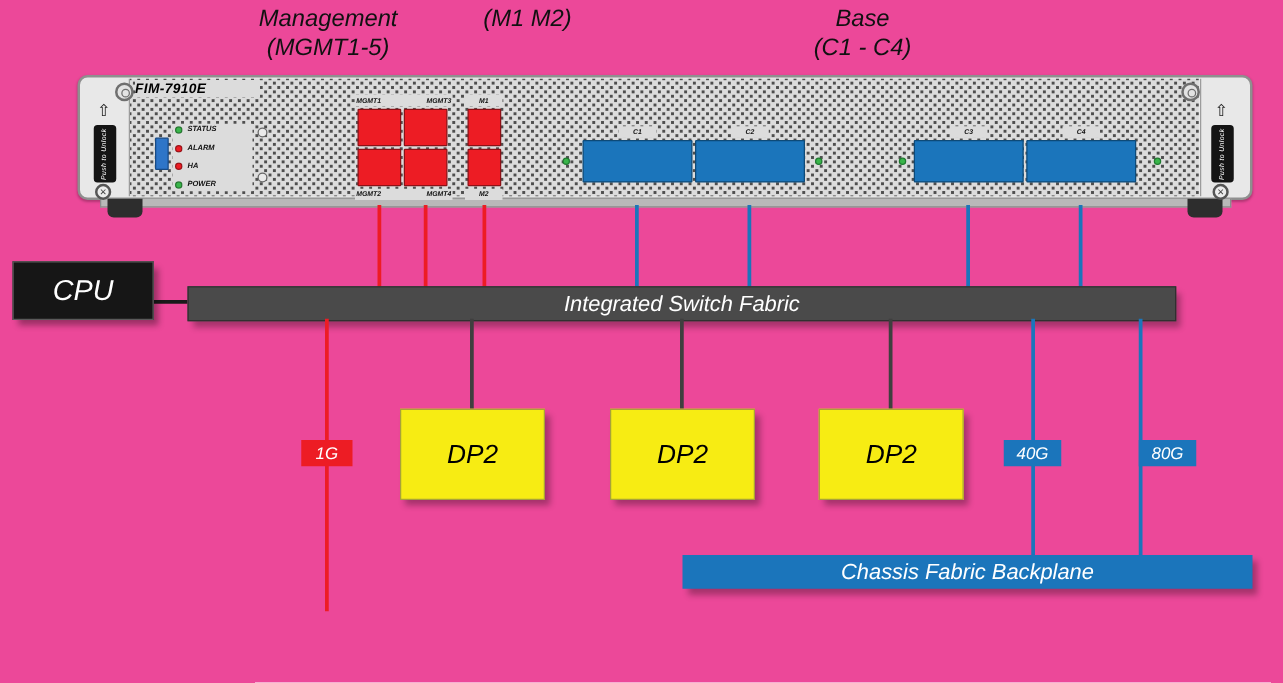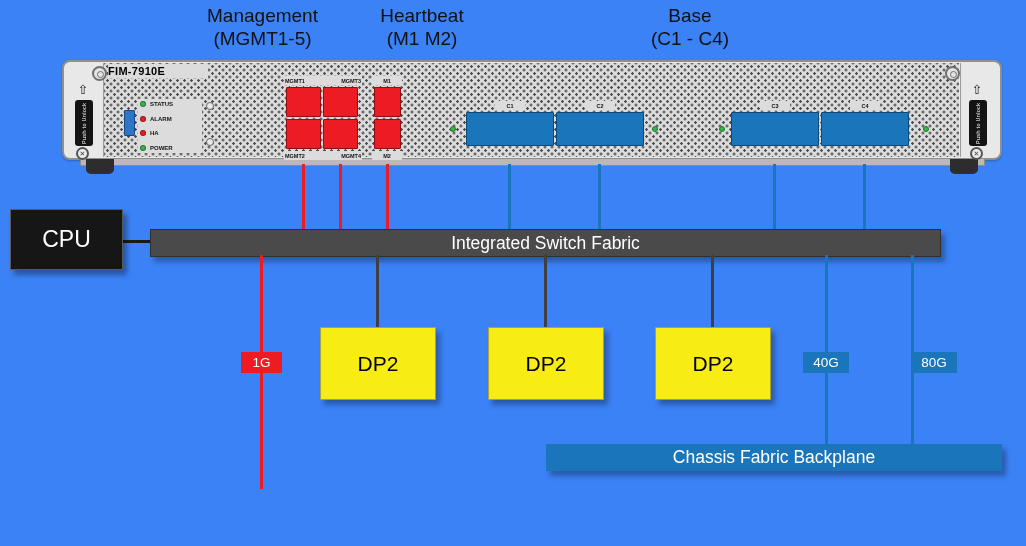--- a/index.html
+++ b/index.html
@@ -1,18 +1,18 @@
 <!DOCTYPE html>
 <html><head>
 <meta charset="utf-8">
 <style>
   * { margin:0; padding:0; box-sizing:border-box; }
   html,body { background:#ffffff; }
   body { font-family:"Liberation Sans","DejaVu Sans",sans-serif; color:#1a1a1a; }
-  .stage { position:relative; width:1026px; height:546px; background:#3b82f6; overflow:hidden; }
+  .stage { position:relative; width:1026px; height:546px; background:#ec4899; overflow:hidden;font-style:italic; }
 
   .top-label { position:absolute; font-size:19px; line-height:23px; text-align:center; color:#111; }
 
   
   .panel-body { position:absolute; left:62px; top:60px; width:940px; height:100px;
     background:#e8e8e8; border:2px solid #8f8f8f; border-radius:8px;
     box-shadow:0 1px 2px rgba(0,0,0,.25); }
   .vents { position:absolute; left:104px; top:63px; width:855px; height:94px;
     background-color:#dcdcdc;
     background-image:radial-gradient(circle,#4e4e4e 1.25px,transparent 1.45px),
@@ -50,21 +50,21 @@
   .port.blue { background:#1b75bb; border:1px solid #0d4a78; }
   .green-dot { position:absolute; width:6px; height:6px; border-radius:50%; background:#39b54a; border:1px solid #1f7a30; }
 
   
   .vline { position:absolute; width:3px; }
   .vline.red { background:#ed1c24; }
   .vline.blue { background:#1b75bb; }
   .vline.gray { background:#3f3f3f; }
   .hline { position:absolute; height:3px; background:#1a1a1a; }
 
-  .cpu { position:absolute; left:10px; top:209px; width:113px; height:61px; background:#161616;
+  .cpu { position:absolute; left:10px; top:209px; width:113px; height:47px; background:#161616;
     border:1px solid #5a5a5a; color:#fff; font-size:23px; display:flex; align-items:center; justify-content:center;
     box-shadow:4px 5px 5px rgba(0,0,0,.35); }
   .bar { position:absolute; color:#fff; font-size:17.5px; text-align:center;
     box-shadow:4px 5px 5px rgba(0,0,0,.3); }
   .bar.fabric { left:150px; top:229px; width:791px; height:28px; background:#4a4a4a; border:1px solid #303030; line-height:26px; }
   .bar.blue-bp { left:546px; top:444px; width:456px; height:27px; background:#1b75bb; line-height:27px; }
   .bar.red-bp  { left:145px; top:489px; width:456px; height:27px; background:#ed1c24; line-height:27px; }
 
   .dp2 { position:absolute; top:327px; width:116px; height:73px; background:#f7ec13; border:1px solid #a8a238;
     color:#000; font-size:21px; display:flex; align-items:center; justify-content:center;
@@ -78,21 +78,20 @@
 </head>
 <body>
 
 <div class="stage">
 
   <div class="top-label" style="left:180px;top:4px;width:165px;">
     <div>Management</div>
     <div>(MGMT1-5)</div>
   </div>
   <div class="top-label" style="left:347px;top:4px;width:150px;">
-    <div>Heartbeat</div>
     <div>(M1 M2)</div>
   </div>
   <div class="top-label" style="left:610px;top:4px;width:160px;">
     <div>Base</div>
     <div>(C1 - C4)</div>
   </div>
 
   <div>
     <div class="panel-body"></div>
     <div class="lip"></div>

